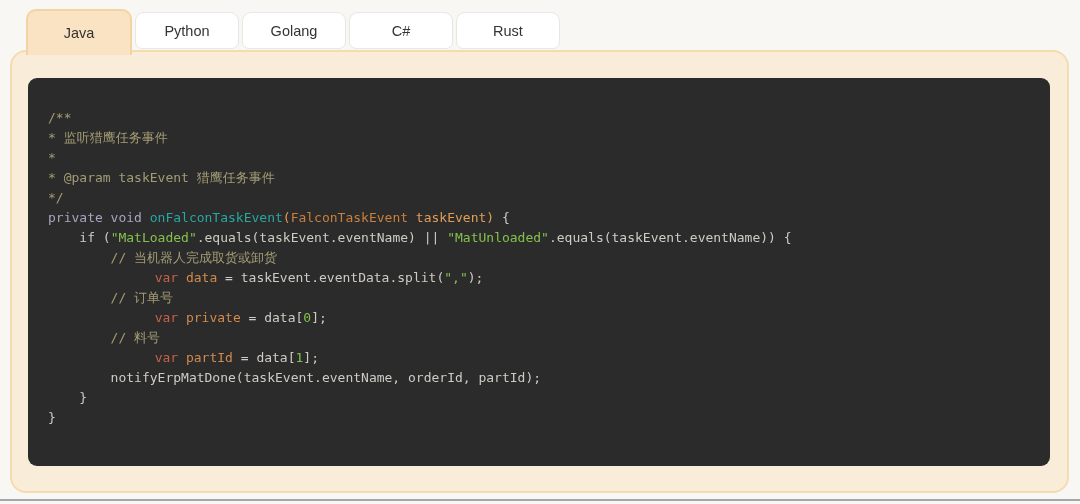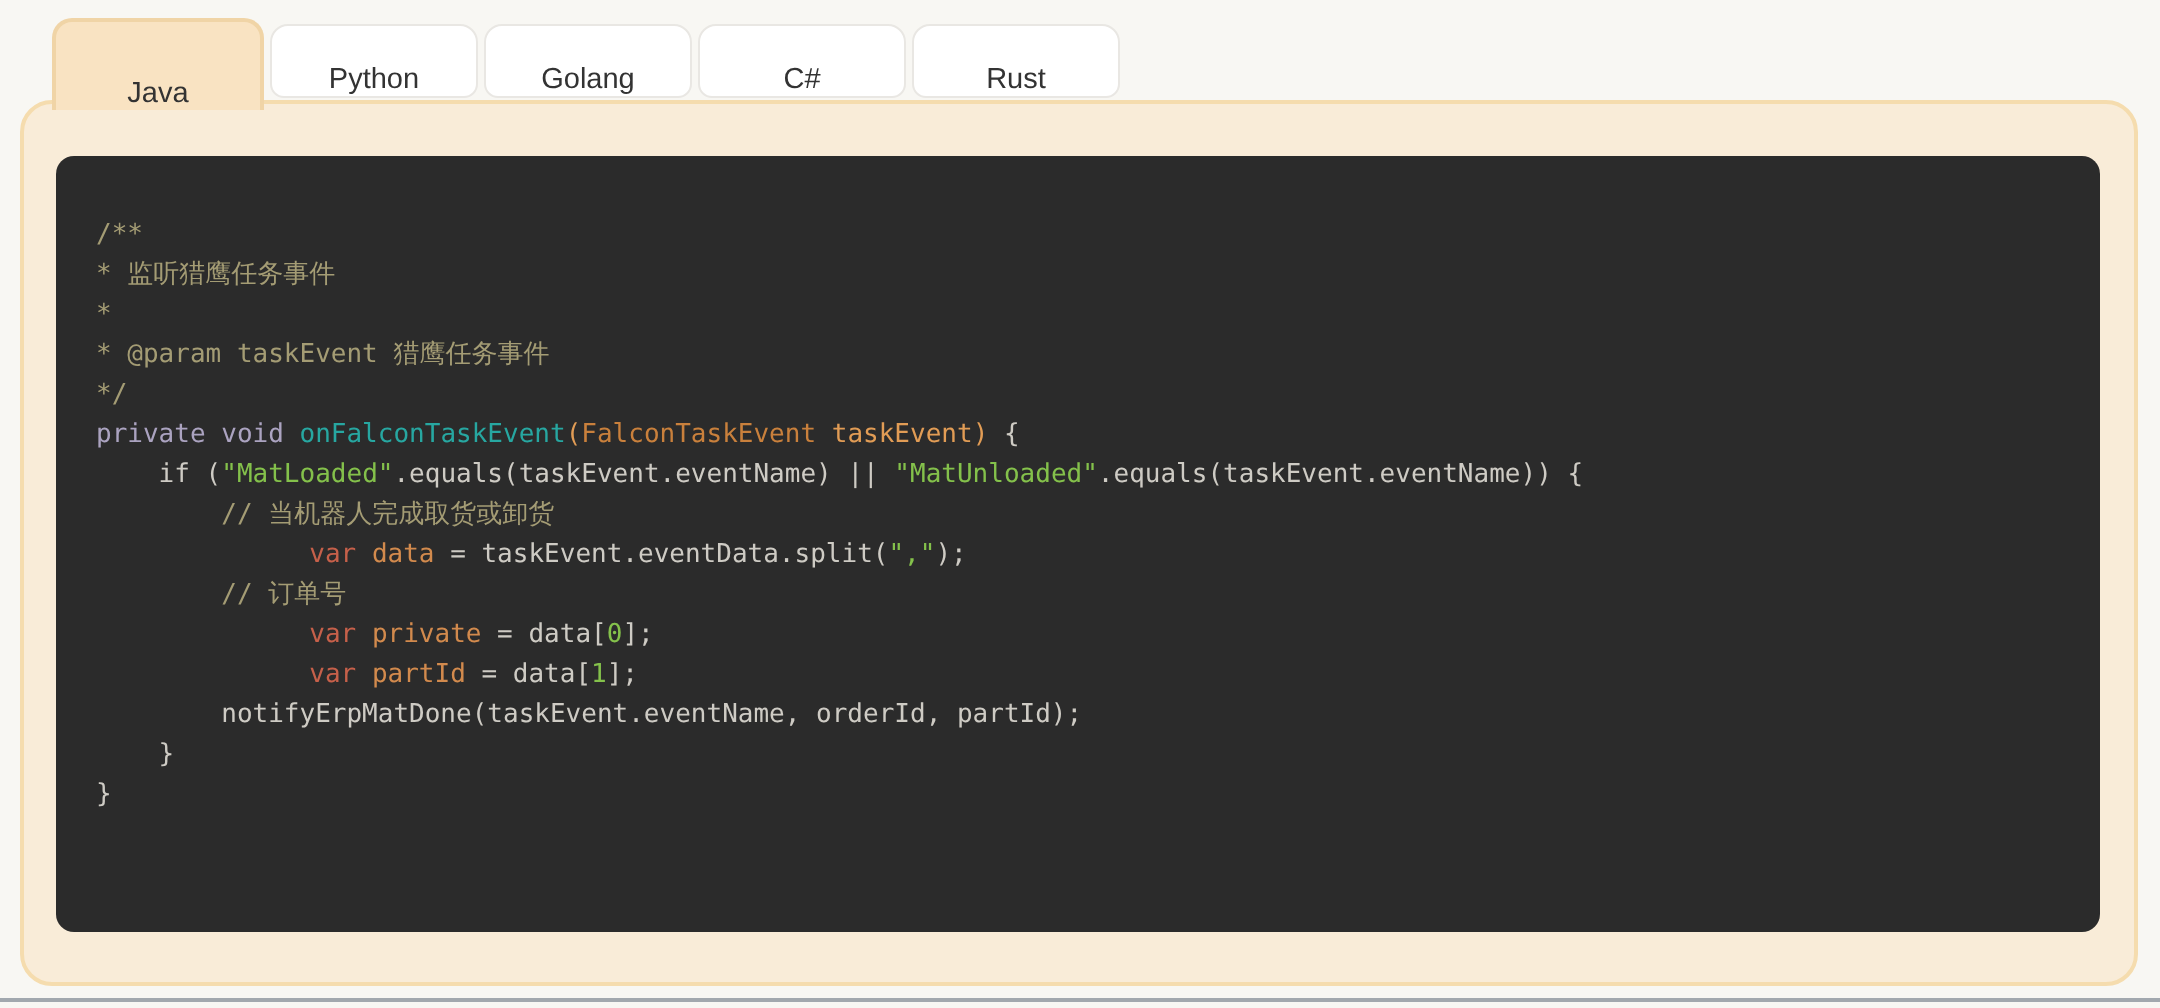--- a/index.html
+++ b/index.html
@@ -11,21 +11,21 @@
   
   .tabbar{
     position:absolute;left:26px;top:9px;height:48px;
     display:flex;gap:3px;align-items:flex-start;z-index:3;
   }
   .tab{
     box-sizing:border-box;width:104px;height:37px;margin-top:3px;
     background:var(--tab-inactive-bg,#fff);
     border:1px solid var(--tab-inactive-border,#e9e7e3);
     border-radius:9px 9px 7px 7px;
-    display:flex;align-items:flex-end;justify-content:center;
+    display:flex;align-items:center;justify-content:center;
     font-size:14.5px;color:var(--tab-text,#333);
     cursor:pointer;user-select:none;
   }
   .tab.active{
     width:106px;height:46px;margin-top:0;
     background:var(--tab-active-bg,#f9e3c2);
     border:2px solid var(--tab-active-border,#f0d4a6);
     border-bottom:none;
     border-radius:10px 10px 0 0;
   }
@@ -96,20 +96,21 @@
       <div class="code-line"><span class="tok-c">* 监听猎鹰任务事件</span></div>
       <div class="code-line"><span class="tok-c">*</span></div>
       <div class="code-line"><span class="tok-c">* @param taskEvent 猎鹰任务事件</span></div>
       <div class="code-line"><span class="tok-c">*/</span></div>
       <div class="code-line"><span class="tok-k">private void </span><span class="tok-f">onFalconTaskEvent</span><span class="tok-a">(</span><span class="tok-t">FalconTaskEvent</span><span class="tok-a"> taskEvent)</span><span class="tok-p"> {</span></div>
       <div class="code-line"><span class="tok-p">    if (</span><span class="tok-s">"MatLoaded"</span><span class="tok-p">.equals(taskEvent.eventName) || </span><span class="tok-s">"MatUnloaded"</span><span class="tok-p">.equals(taskEvent.eventName)) {</span></div>
       <div class="code-line"><span class="tok-c">        // 当机器人完成取货或卸货</span></div>
       <div class="code-line"><span class="tok-p">        </span><span class="tok-v">var</span><span class="tok-p"> </span><span class="tok-n">data</span><span class="tok-p"> = taskEvent.eventData.split(</span><span class="tok-s">","</span><span class="tok-p">);</span></div>
       <div class="code-line"><span class="tok-c">        // 订单号</span></div>
       <div class="code-line"><span class="tok-p">        </span><span class="tok-v">var</span><span class="tok-p"> </span><span class="tok-n">private</span><span class="tok-p"> = data[</span><span class="tok-num">0</span><span class="tok-p">];</span></div>
+      <div class="code-line"><span class="tok-c">        // 料号</span></div>
       <div class="code-line"><span class="tok-p">        </span><span class="tok-v">var</span><span class="tok-p"> </span><span class="tok-n">partId</span><span class="tok-p"> = data[</span><span class="tok-num">1</span><span class="tok-p">];</span></div>
       <div class="code-line"><span class="tok-p">        notifyErpMatDone(taskEvent.eventName, orderId, partId);</span></div>
       <div class="code-line"><span class="tok-p">    }</span></div>
       <div class="code-line"><span class="tok-p">}</span></div>
     </div>
 </div>
 
 <div class="bottom-rule"></div>
 
 </body></html>

